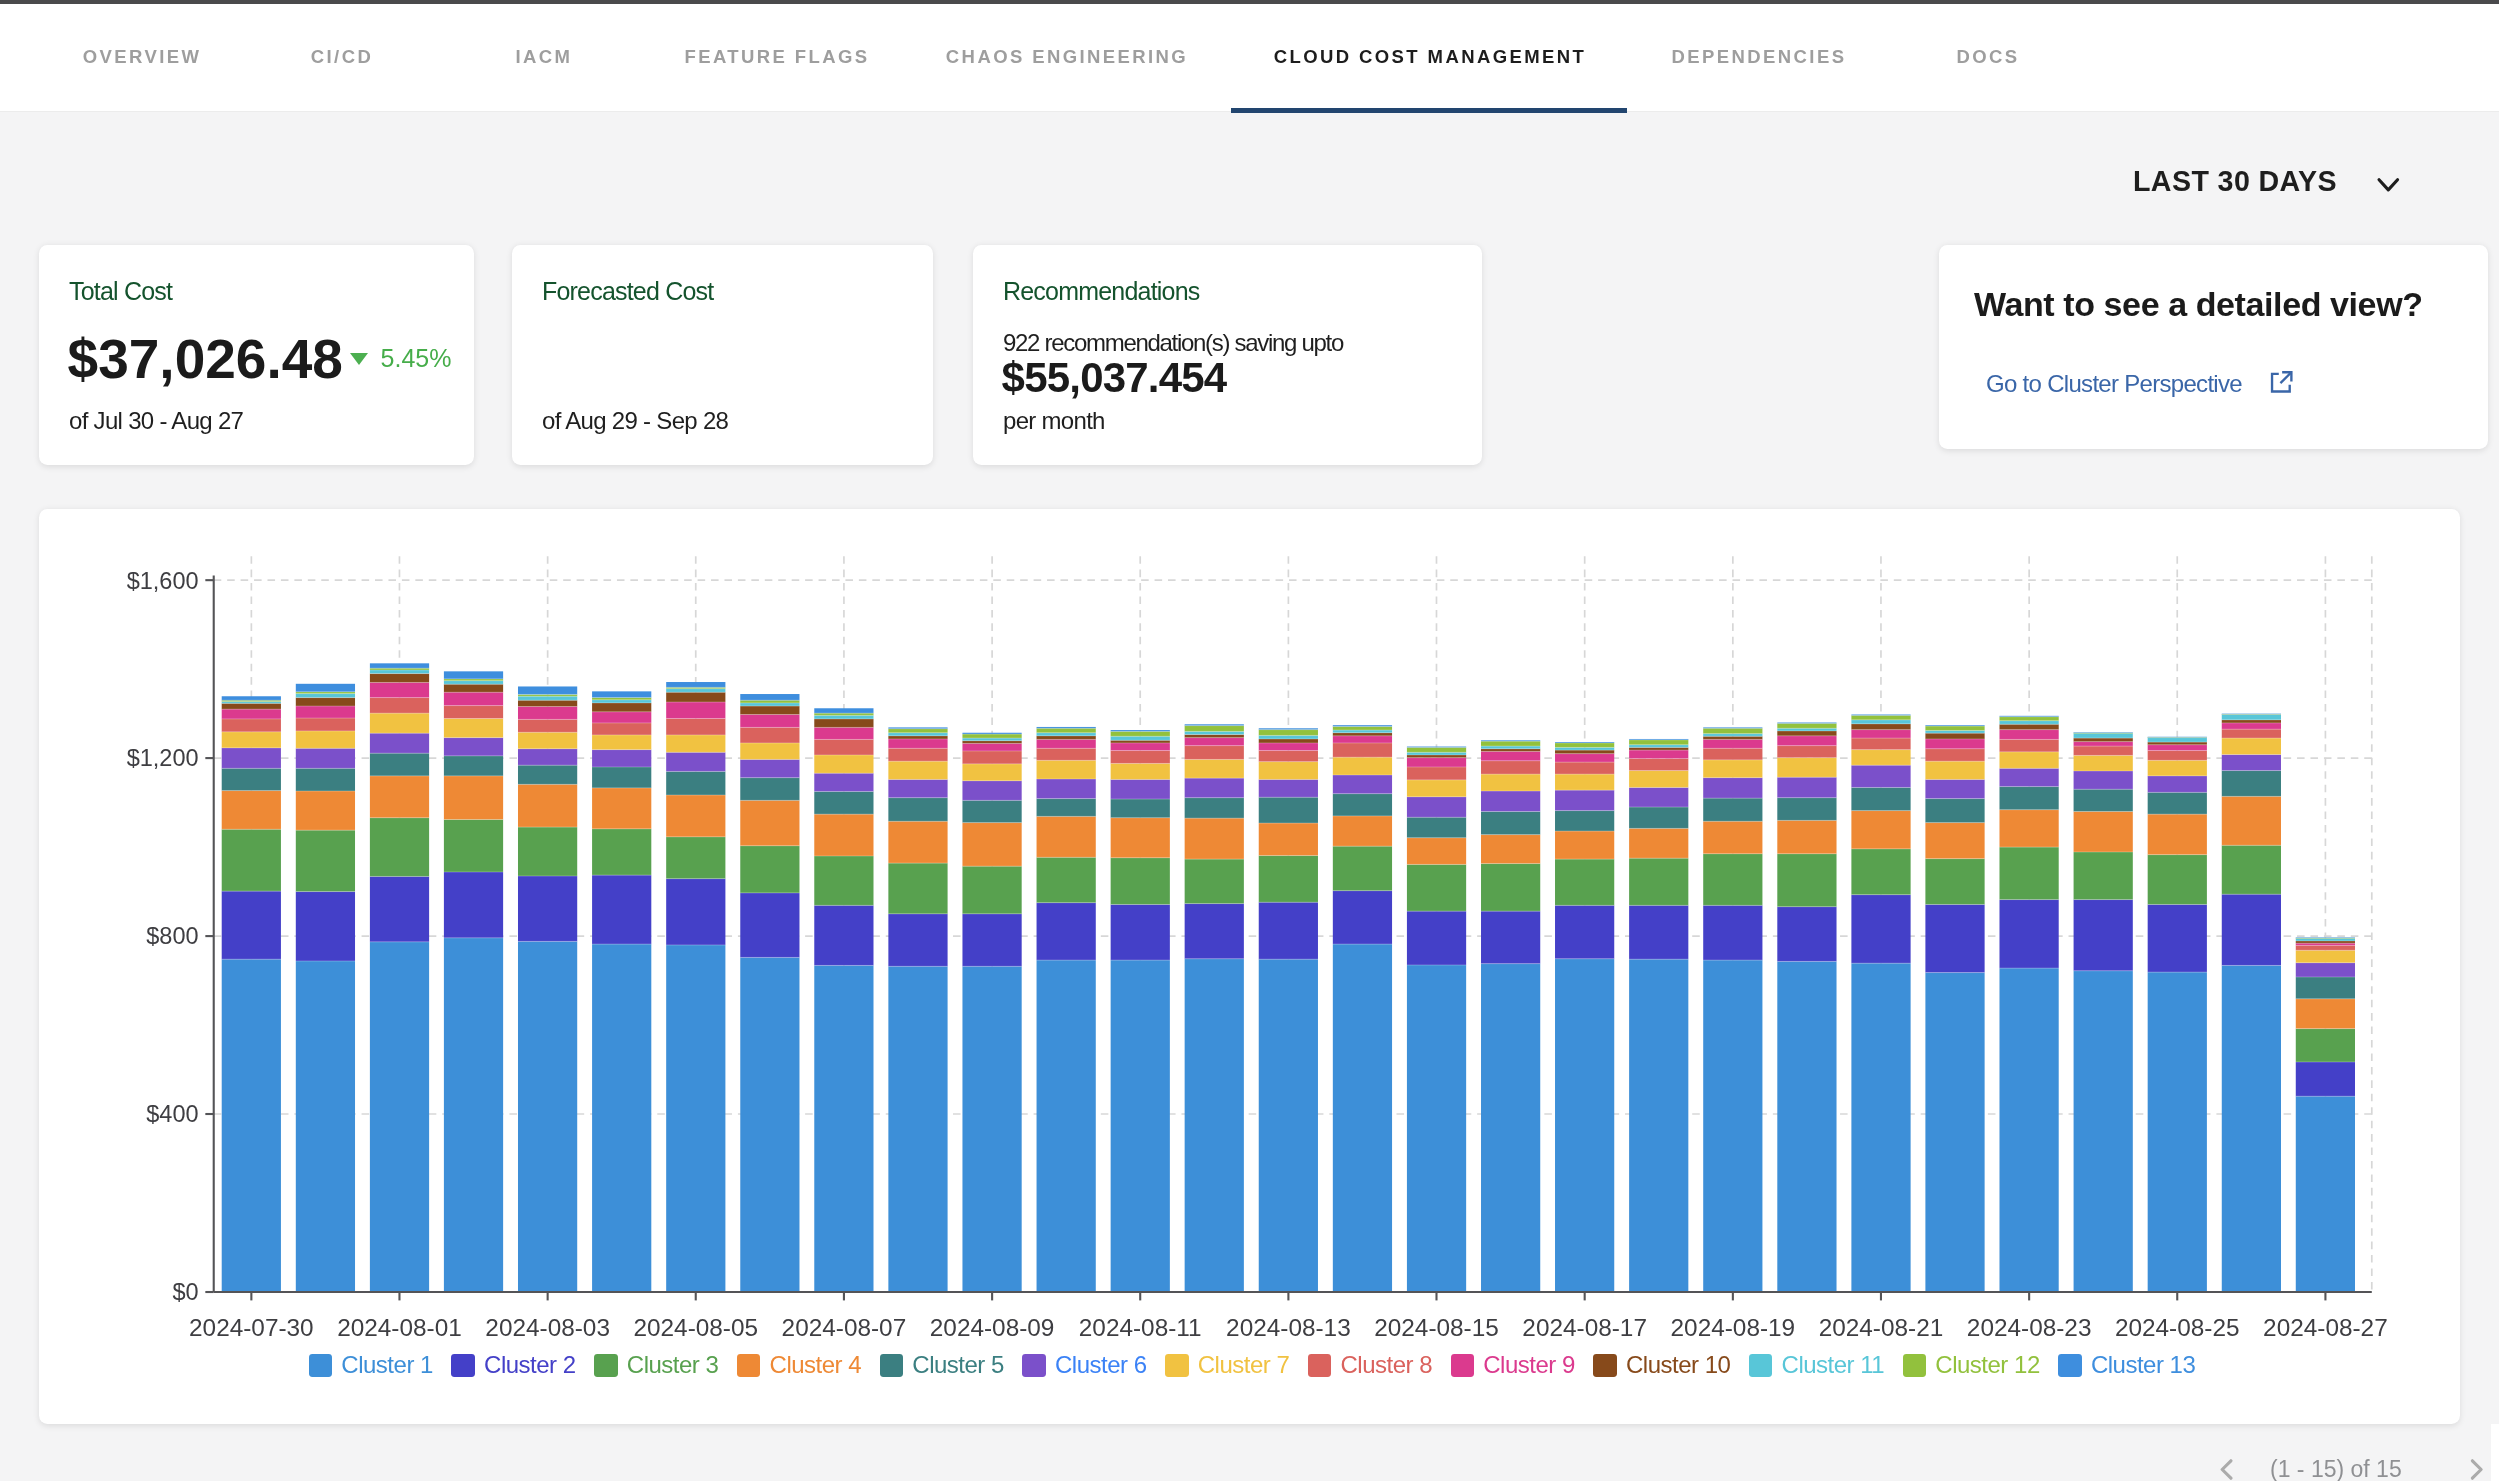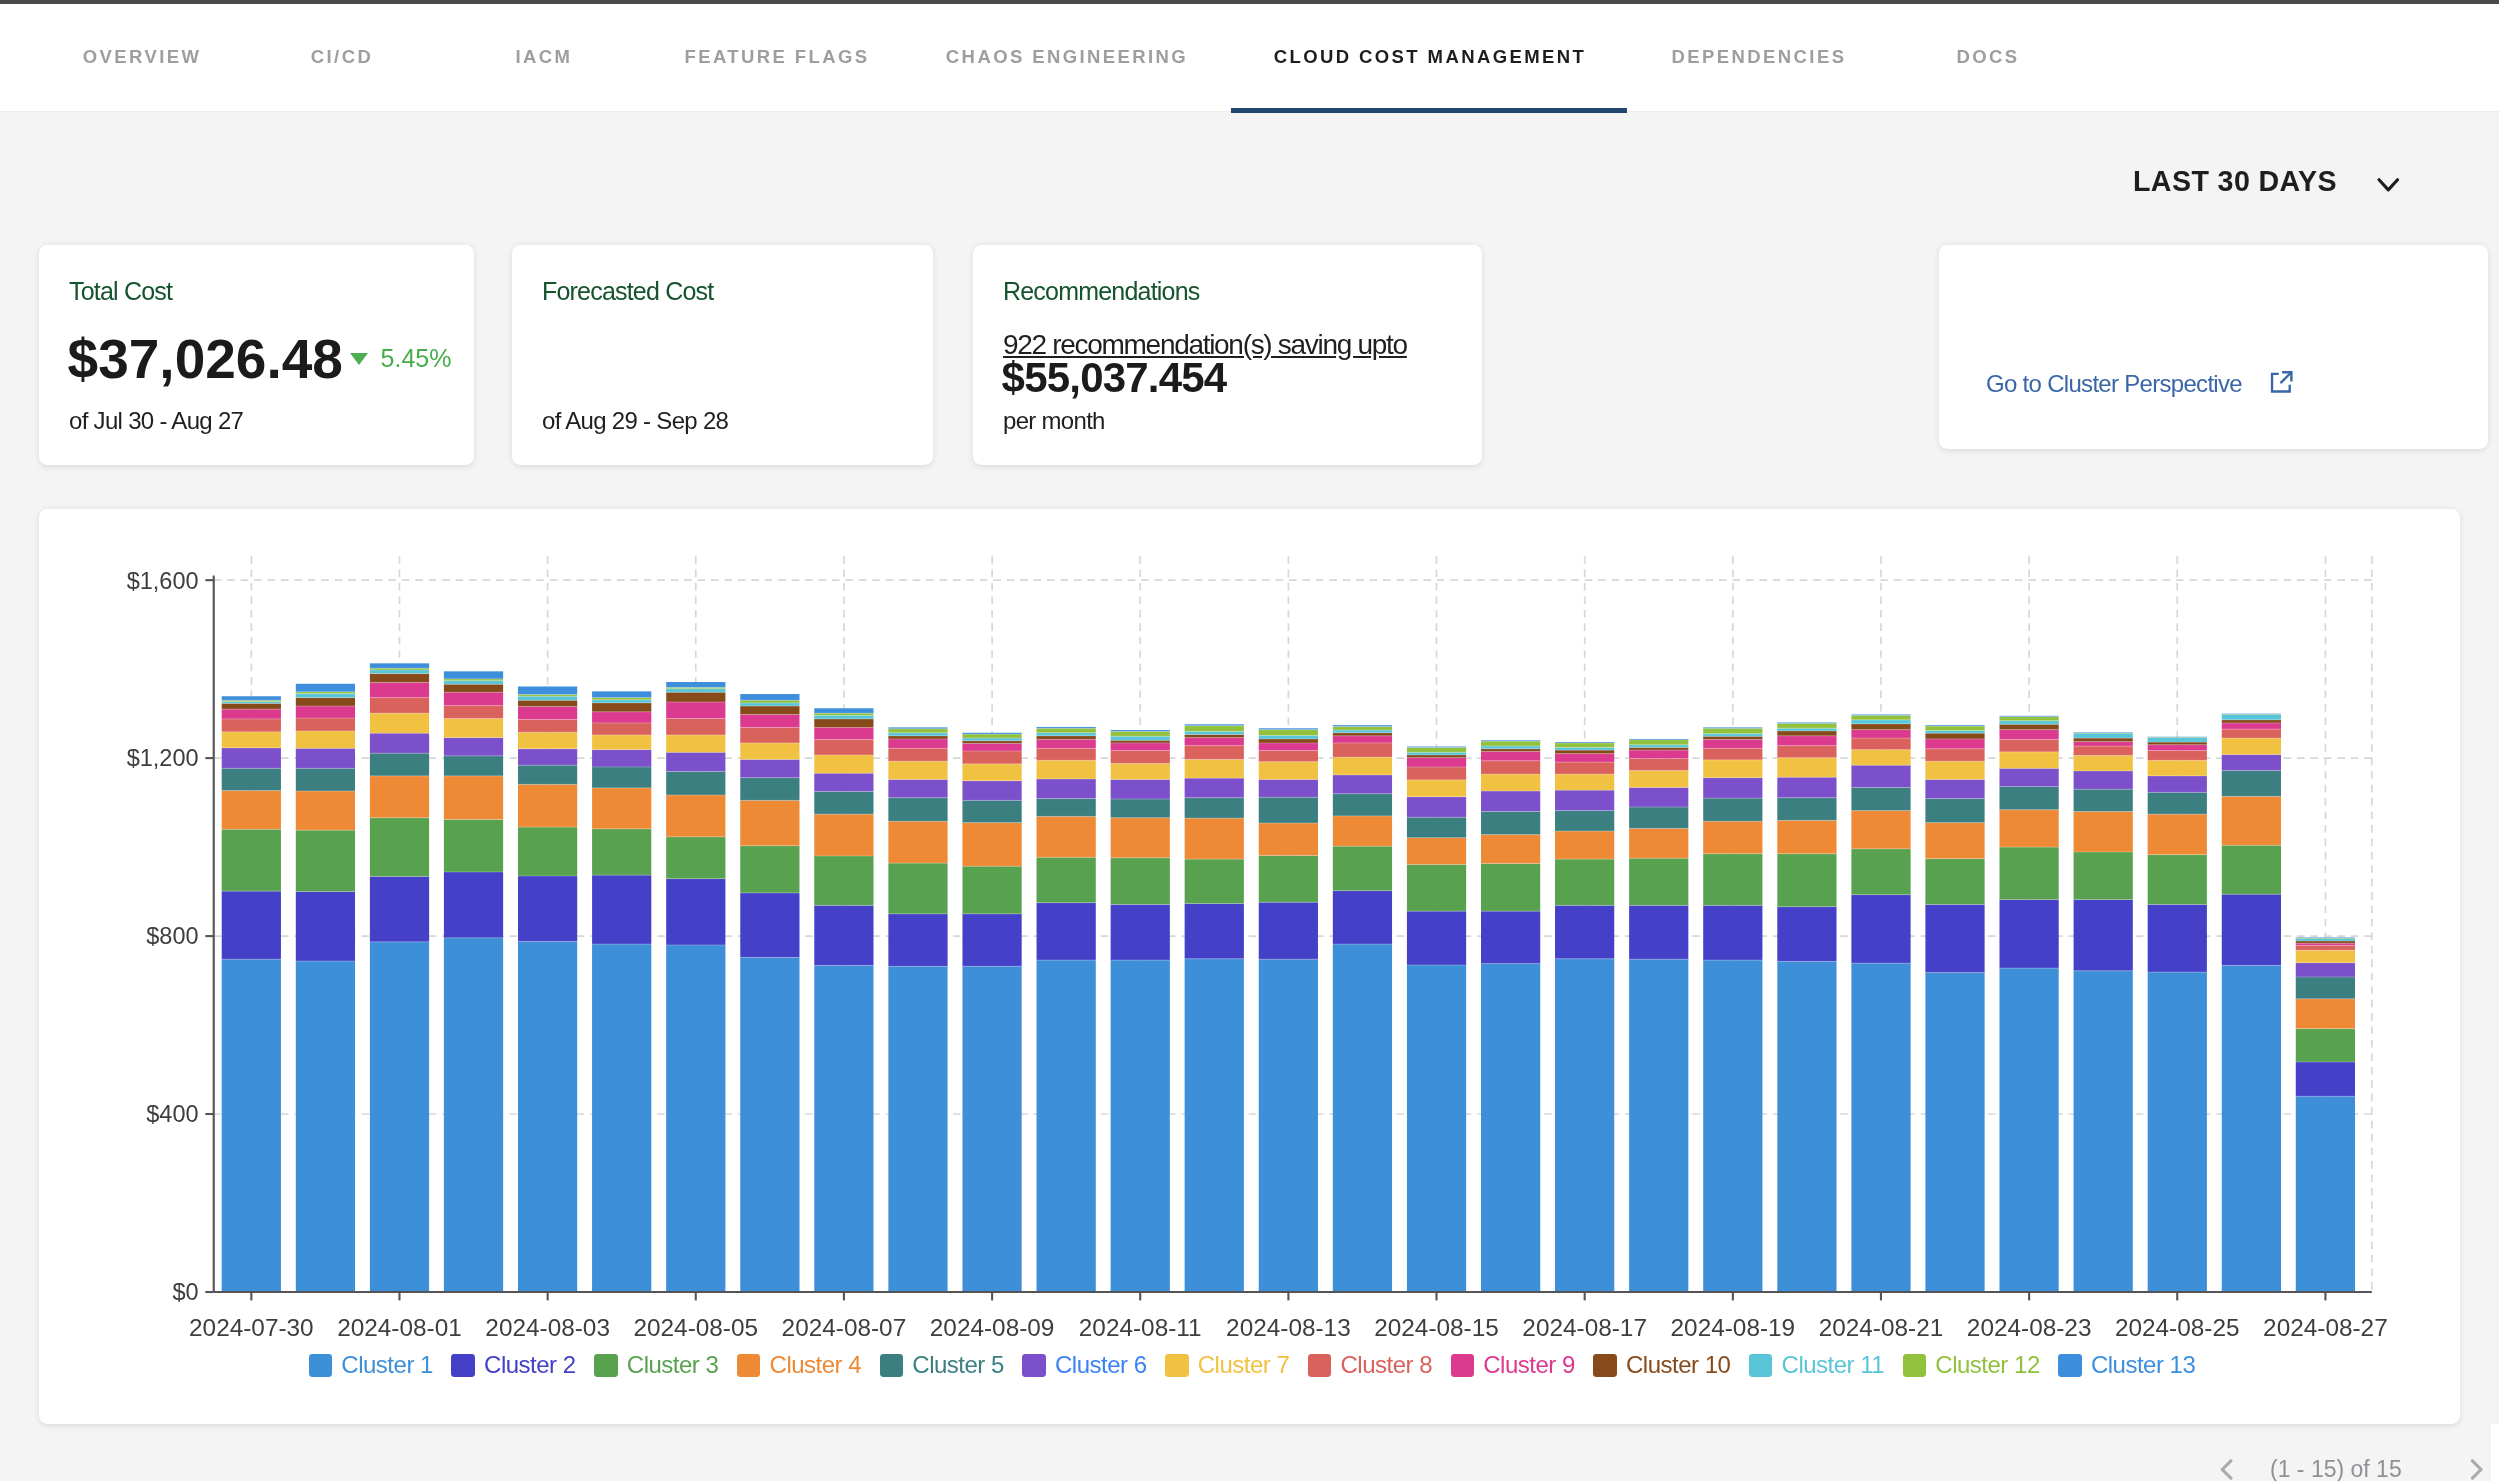--- a/index.html
+++ b/index.html
@@ -12,21 +12,21 @@
 .range { position:absolute; top:165px; left:2133px; width:302px; font-size:28.6px; font-weight:700; color:#1e1e1e; letter-spacing:0.4px; }
 .range svg { vertical-align:-3.4px; margin-left:37px; }
 .card { position:absolute; background:#ffffff; border-radius:8.4px; box-shadow:0 1.7px 6.7px rgba(0,0,0,0.10); }
 #c1 { left:39px;  top:245px; width:435px; height:220px; }
 #c2 { left:512px; top:245px; width:421px; height:220px; }
 #c3 { left:973px;top:245px; width:509px; height:220px; }
 #c4 { left:1939px;top:245px; width:549px; height:204px; }
 .card .t1 { position:absolute; left:30px; top:32px; font-size:25px; letter-spacing:-0.8px; color:#14532d; }
 .card .big { position:absolute; left:28.6px; top:82px; font-size:55px; font-weight:700; color:#1b1b1b; letter-spacing:0px; }
 .card .sub { position:absolute; left:30px; top:162px; font-size:24px; letter-spacing:-0.7px; color:#1f1f1f; }
-.card .mid { position:absolute; left:30px; top:84px; font-size:28px; letter-spacing:-1.3px; color:#1f1f1f;text-decoration:underline; }
+.card .mid { position:absolute; left:30px; top:84px; font-size:24px; letter-spacing:-1.3px; color:#1f1f1f; }
 #c3 .big { top:109px; font-size:42px; letter-spacing:-0.8px; }
 .delta { position:absolute; left:311px; top:99px; width:185px; white-space:nowrap; font-size:25px; color:#46AD4A; }
 .delta .tri { display:inline-block; width:0; height:0; border-left:9.7px solid transparent; border-right:9.7px solid transparent; border-top:12.6px solid #4CAF50; margin-right:12.6px; vertical-align:2.5px; }
 #c4 .t1 { position:absolute; left:35px; top:40px; font-size:34px; font-weight:700; letter-spacing:-0.4px; color:#1b1b1b; }
 #c4 .link { position:absolute; left:35px; top:123px; font-size:24px; letter-spacing:-0.7px; color:#3A66A8;margin-left:12px; }
 #c4 .link svg { vertical-align:-5px; margin-left:25px; }
 .chartcard { position:absolute; left:39px; top:509px; width:2421px; height:915px; background:#ffffff; border-radius:8.4px; box-shadow:0 1.7px 6.7px rgba(0,0,0,0.10); }
 .legend { position:absolute; left:0; top:842px; width:2385px; display:flex; justify-content:center; align-items:center; gap:18.5px;padding-left:41px; }
 .li { display:flex; align-items:center; white-space:nowrap; }
 .sw { width:23.5px; height:23px; border-radius:3.4px; display:inline-block; margin-right:9.2px; }
@@ -62,20 +62,21 @@
   <div class="t1">Forecasted Cost</div>
   <div class="sub">of Aug 29 - Sep 28</div>
 </div>
 <div class="card" id="c3">
   <div class="t1">Recommendations</div>
   <div class="mid">922 recommendation(s) saving upto</div>
   <div class="big">$55,037.454</div>
   <div class="sub">per month</div>
 </div>
 <div class="card" id="c4">
+  <div class="t1">Want to see a detailed view?</div>
   <div class="link">Go to Cluster Perspective<svg width="28.6" height="28.6" viewBox="0 0 34 34">
         <g stroke="#3A66A8" stroke-width="2.8" fill="none">
           <path d="M14 7 H6 V28 H27 V20"></path>
           <path d="M18 5 H29 V16"></path>
           <path d="M29 5 L16 18"></path>
         </g>
       </svg></div>
 </div>
 
 <div class="chartcard">

